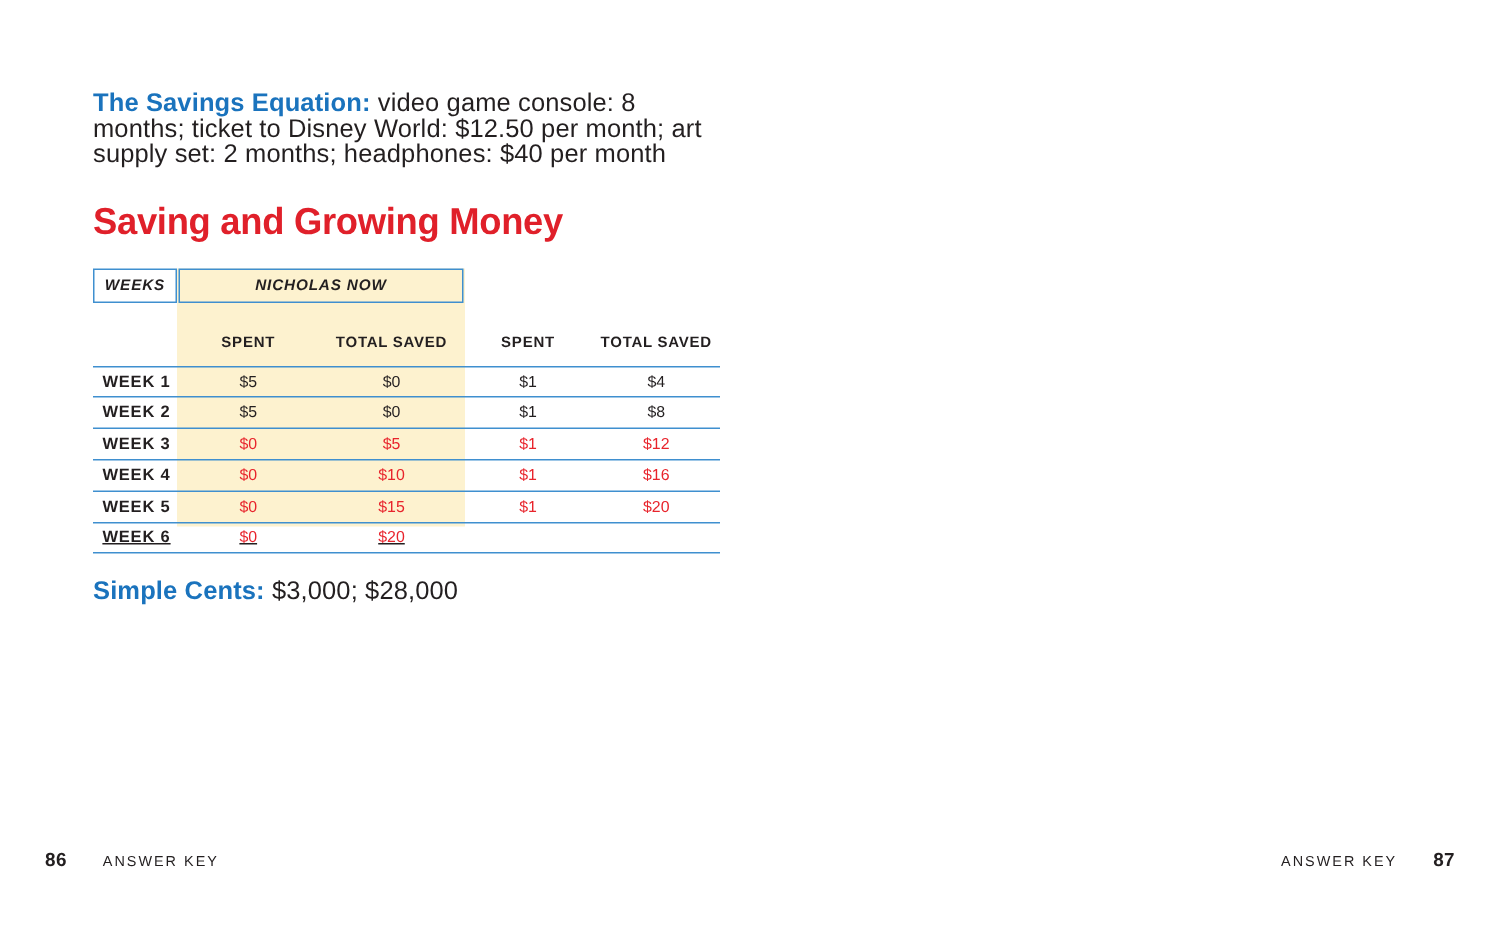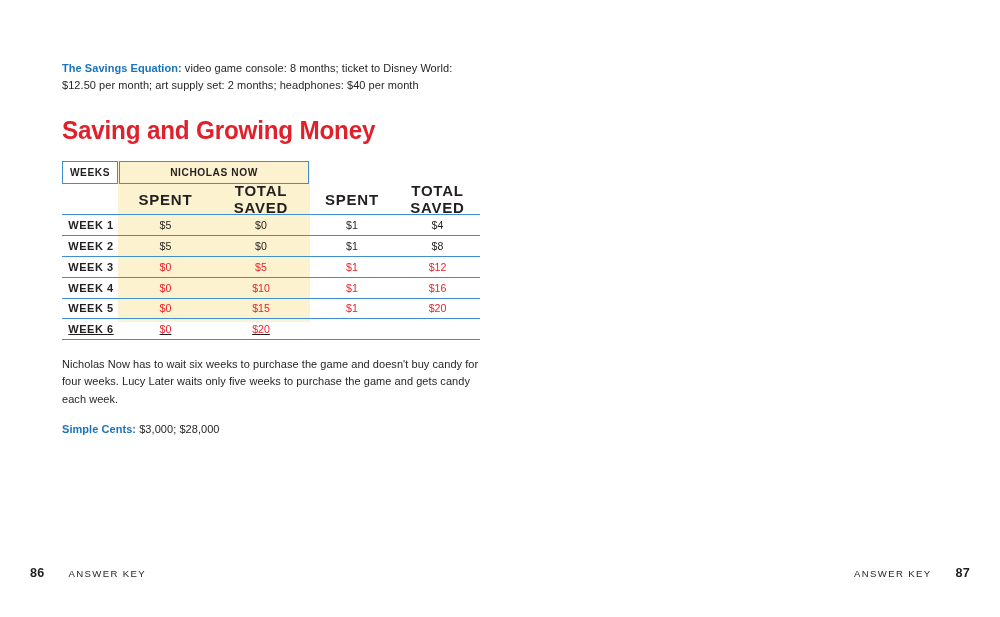--- a/index.html
+++ b/index.html
@@ -33,21 +33,21 @@
   .page-right { padding: 0; }
 
   .col {
     position: absolute;
     top: 60px;
   }
   .col-left  { left: 62px;  width: 418px; }
 
   
   .para {
-    font-size: 11px;
+    font-size: 17px;
     line-height: 17.2px;
     color: #231f20;
     margin: 0 0 13px 0;
     letter-spacing: .005em;
   }
   .lead {
     color: #1a73bd;
     font-weight: bold;
   }
   h1.section {
@@ -77,21 +77,22 @@
     bottom: 18px;
     background: #fdf2cf;
     z-index: 0;
   }
 
   .now-head {
     position: relative;
     z-index: 2;
     display: flex;
     height: 23px;
-    margin-bottom: 0;
+    margin-bottom: 12px;
+    font-style: italic;
   }
   .now-head .hcell {
     border: 1.4px solid #3f8fcf;
     box-sizing: border-box;
     display: flex;
     align-items: center;
     justify-content: center;
     font-size: 10.2px;
     font-weight: bold;
     letter-spacing: .055em;
@@ -103,21 +104,21 @@
   .now-head .h-lucy  { width: 168px; margin-left: 3px; }
 
   .now-sub {
     position: relative;
     z-index: 2;
     display: flex;
     height: 30px;
     align-items: center;
   }
   .now-sub .scell {
-    font-size: 15px;
+    font-size: 10px;
     font-weight: bold;
     letter-spacing: .05em;
     text-align: center;
     color: #231f20;
   }
   .now-sub .s-blank { width: 56px; }
   .now-sub .s-1 { width: 95px; }
   .now-sub .s-2 { width: 96px; }
   .now-sub .s-3 { width: 86px; }
   .now-sub .s-4 { width: 85px; }
@@ -233,21 +234,20 @@
             <div class="now-row last">
               <div class="c-week">WEEK 6</div>
               <div class="c-v1 red">$0</div>
               <div class="c-v2 red">$20</div>
               <div class="c-v3 red"></div>
               <div class="c-v4 red"></div>
             </div>
           </div>
       </div>
 
-      <p class="para">Nicholas Now has to wait six weeks to purchase the game and doesn't buy candy for four weeks. Lucy Later waits only five weeks to purchase the game and gets candy each week.</p>
 
       <div id="left-entries">
           <p class="para"><span class="lead">Simple Cents:</span><span> $3,000; $28,000</span></p>
         </div>
     </div>
 
     <div class="footer footer-left">
       <span class="pgnum">86</span>
       <span>ANSWER KEY</span>
     </div>

